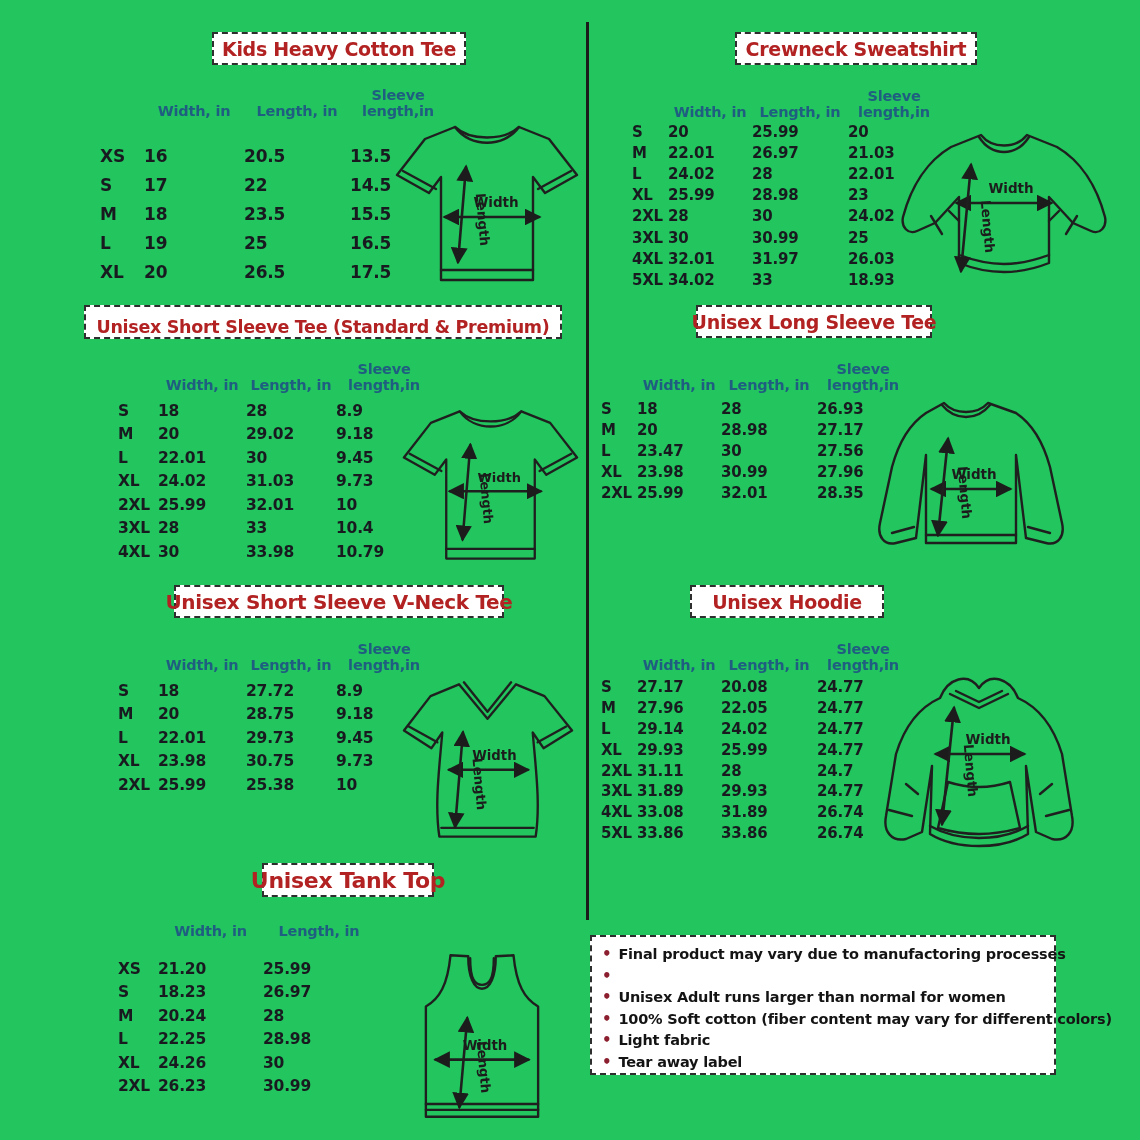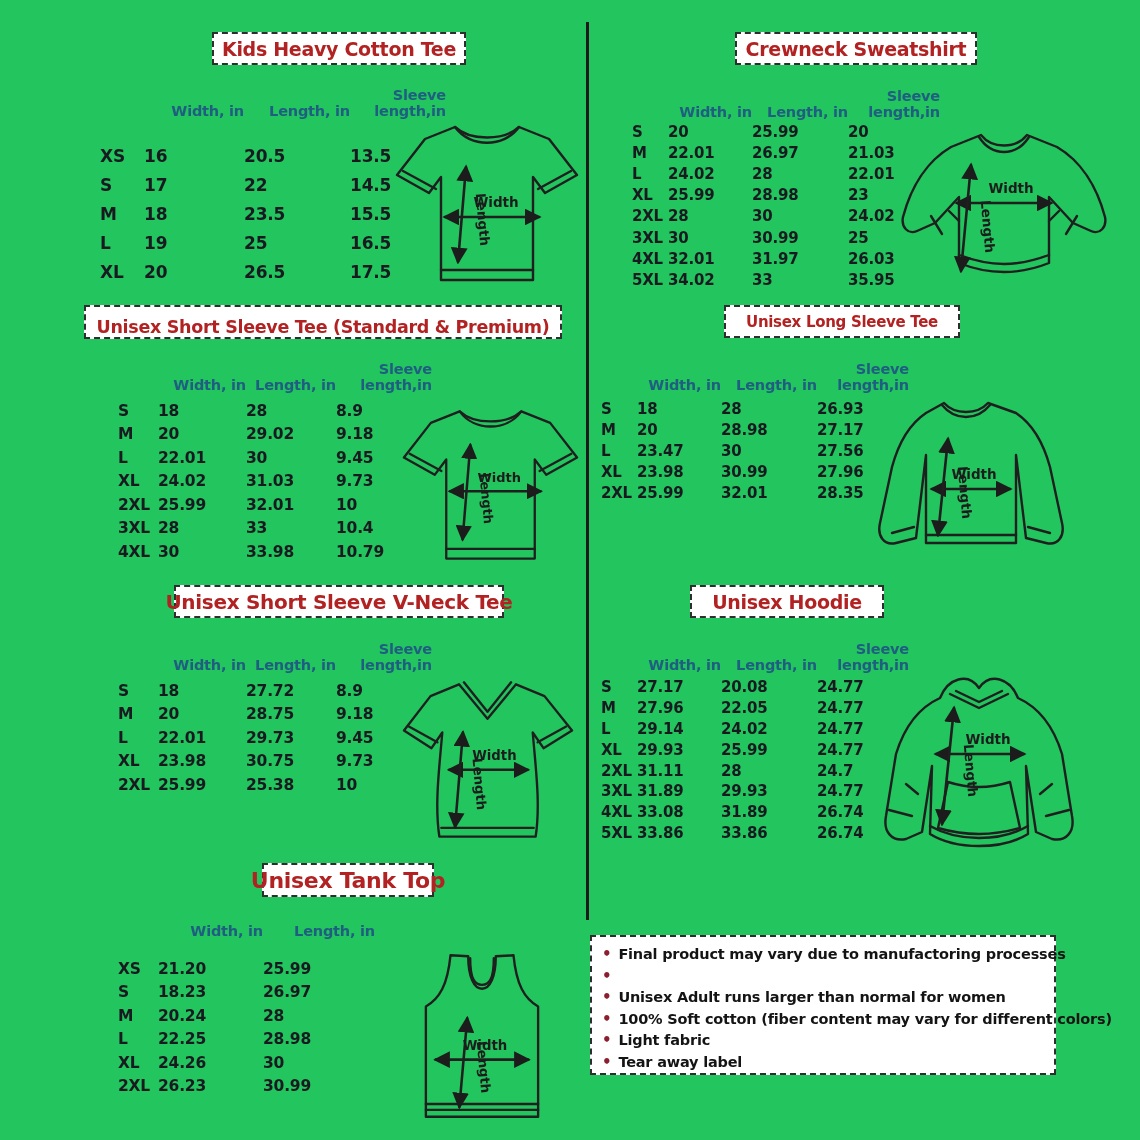--- a/index.html
+++ b/index.html
@@ -6,21 +6,21 @@
   body{background:#ffffff;font-family:"DejaVu Sans", sans-serif;}
   .canvas{position:relative;width:1140px;height:1140px;background:#22c55e;overflow:hidden;}
   .divider{position:absolute;left:586px;top:22px;width:3px;height:898px;background:#1b1b1b;}
 
   .panel{position:absolute;color:var(--text-dark,#181a20);font-weight:700;}
   .title-box{position:absolute;border:2px dashed #2e2e2e;background:#fff;color:var(--title-red,#b22222);
     display:flex;align-items:center;justify-content:center;white-space:nowrap;letter-spacing:-0.3px;box-sizing:border-box;}
   .tbl{position:absolute;letter-spacing:-0.2px;}
   .trow{display:grid;align-items:center;}
   .thead{align-items:flex-end;color:var(--header-blue,#1f5e80);}
-  .col-h{text-align:right;white-space:pre-line;line-height:1.12;font-size:14.5px;letter-spacing:-0.2px;}
+  .col-h{text-align:center;white-space:pre-line;line-height:1.12;font-size:14.5px;letter-spacing:-0.2px;}
   .tc{overflow:visible;}
   .garment{position:absolute;stroke:#1f1f1f;fill:none;stroke-width:2.4;stroke-linecap:round;stroke-linejoin:round;}
   .garment text{font-family:"DejaVu Sans", sans-serif;font-size:13.5px;font-weight:700;fill:#1c1c1c;stroke:none;text-anchor:middle;}
   .garment .arrow{stroke-width:2.6;}
 
   
   .s0{left:80px;top:30px;width:512px;height:270px;font-size:17px;}
   .s0 .title-box{left:132px;top:2px;width:254px;height:33px;font-size:19px;}
   .s0 .tbl{left:20px;top:48px;}
   .s0 .trow{grid-template-columns:44px 100px 106px 96px;}
@@ -54,21 +54,21 @@
 
   .s4{left:596px;top:30px;width:500px;height:270px;font-size:15px;margin-left:31px;}
   .s4 .title-box{left:108px;top:2px;width:242px;height:33px;font-size:19px;}
   .s4 .tbl{left:5px;top:50px;}
   .s4 .trow{grid-template-columns:36px 84px 96px 92px;}
   .s4 .trow:not(.thead){height:21.2px;}
   .s4 .thead{height:40px;margin-bottom:1px;}
   .s4 .garment{left:272px;top:95px;width:210px;height:168px;}
 
   .s5{left:596px;top:303px;width:500px;height:275px;font-size:15px;}
-  .s5 .title-box{left:128px;top:2px;width:236px;height:33px;font-size:15px;}
+  .s5 .title-box{left:100px;top:2px;width:236px;height:33px;font-size:19px;}
   .s5 .tbl{left:5px;top:50px;}
   .s5 .trow{grid-template-columns:36px 84px 96px 92px;}
   .s5 .trow:not(.thead){height:21.2px;}
   .s5 .thead{height:40px;margin-bottom:5px;}
   .s5 .garment{left:268px;top:90px;width:215px;height:180px;}
 
   .s6{left:596px;top:583px;width:500px;height:280px;font-size:15px;}
   .s6 .title-box{left:94px;top:2px;width:194px;height:33px;font-size:19px;}
   .s6 .tbl{left:5px;top:50px;}
   .s6 .trow{grid-template-columns:36px 84px 96px 92px;}
@@ -380,21 +380,21 @@
         <div class="trow">
           <div class="tc size">4XL</div>
           <div class="tc val">32.01</div>
           <div class="tc val">31.97</div>
           <div class="tc val">26.03</div>
         </div>
         <div class="trow">
           <div class="tc size">5XL</div>
           <div class="tc val">34.02</div>
           <div class="tc val">33</div>
-          <div class="tc val">35.95</div>
+          <div class="tc val">18.93</div>
         </div>
       </div>
     <svg class="garment" viewBox="0 0 210 168">
       <path d="M82,10 C93,24 117,24 128,10 L158,22 C182,36 198,62 206,92 C208,102 201,110 192,106 L174,98 L150,72 L150,138 C120,150 90,150 60,138 L60,72 L36,98 L18,106 C9,110 2,102 4,92 C12,62 28,36 52,22 Z"></path>
       <path d="M80,12 C93,32 117,32 130,12"></path>
       <path d="M60,130 C92,142 118,142 150,130"></path>
       <path d="M178,91 L167,109"></path>
       <path d="M32,91 L43,109"></path>
       <path d="M160,86 L150,96"></path>
       <path d="M50,86 L60,96"></path>

